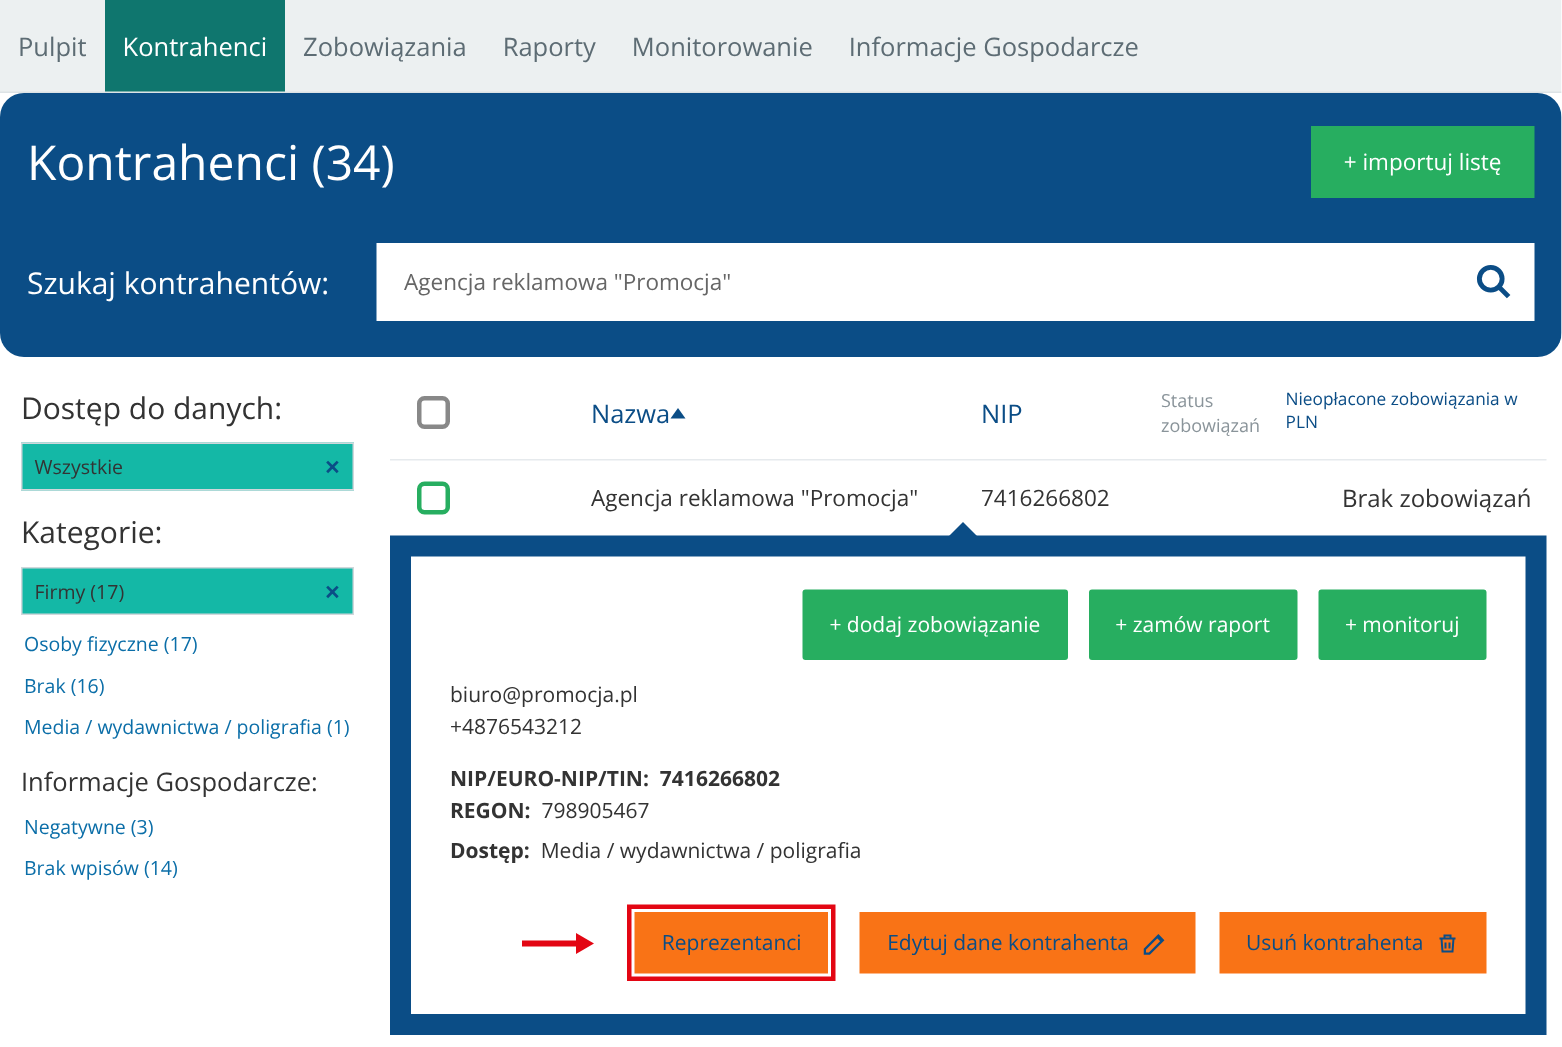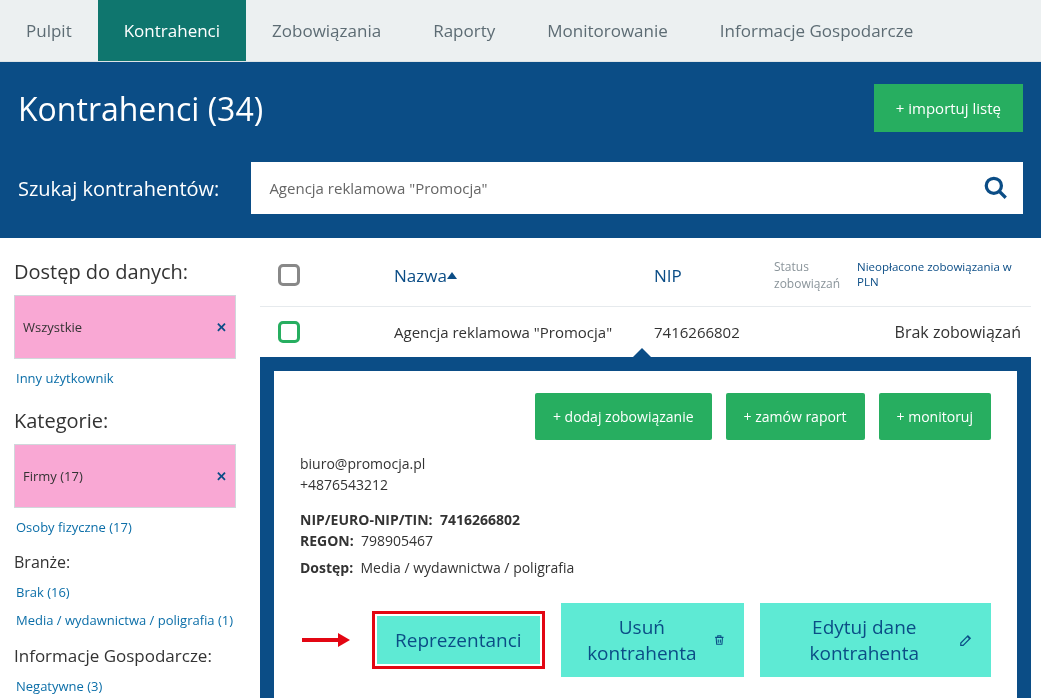--- a/index.html
+++ b/index.html
@@ -1,43 +1,43 @@
 <!DOCTYPE html>
 <html><head>
 <meta charset="utf-8">
 <style>
   * { box-sizing: border-box; margin: 0; padding: 0; font-family: "Segoe UI", "Open Sans", Arial, sans-serif; }
   body { background: #fff; color: #333; font-size: 14px; }
   .page { width: 1041px; background:#fff; }
 
   
   .tabs { display:flex; background:#ecf0f1; height:62px; border-bottom:1px solid #dde3e6;}
-  .tab { padding:0 26px; display:flex; align-items:center; color:#5d6c74; font-size:17px; cursor:pointer; }
+  .tab { padding:0 12px; display:flex; align-items:center; color:#5d6c74; font-size:17px; cursor:pointer; }
   .tab.active { background:#0f766e; color:#fff; }
 
   
-  .header { background:#0b4d86; color:#fff; padding:22px 18px 24px 18px; }
+  .header { background:#0b4d86; color:#fff; padding:22px 18px 24px 18px;border-radius:16px; }
   .header-top { display:flex; justify-content:space-between; align-items:center; }
   .title { font-size:32px; font-weight:400; }
   .header-btns { display:flex; gap:14px; }
   .btn-green { background:#27ae60; color:#fff; border:none; padding:14px 22px; font-size:15px; cursor:pointer; }
   .btn-green-sm { background:#27ae60; color:#fff; border:none; padding:14px 18px; font-size:14px; cursor:pointer; border-radius:2px;}
   .search-row { display:flex; align-items:center; margin-top:30px; gap:32px; }
   .search-label { font-size:20px; }
   .search-wrap { flex:1; position:relative; }
   .search-input { width:100%; padding:16px 50px 16px 18px; font-size:15px; border:none; color:#666; }
   .search-icon { position:absolute; right:14px; top:50%; transform:translateY(-50%); cursor:pointer; }
 
   
   .main { display:flex; }
   .sidebar { width:250px; padding:16px 14px; font-size:14px; }
   .side-h { font-size:20px; color:#333; margin:4px 0 10px 0; font-weight:400;}
   .side-h-sm { font-size:16px; color:#333; margin:10px 0 6px 0; font-weight:400;}
   .side-h-lg { font-size:17px; color:#333; margin:10px 0 6px 0; font-weight:400;}
-  .pill { display:flex; justify-content:space-between; align-items:center; background:#f9a8d4; border:1px solid #d0d7db; padding:22px 8px; font-size:13px; color:#333; margin-bottom:6px; cursor:pointer;}
+  .pill { display:flex; justify-content:space-between; align-items:center; background:#14b8a6; border:1px solid #d0d7db; padding:6px 8px; font-size:13px; color:#333; margin-bottom:6px; cursor:pointer;}
   .pill .x { color:#0b4d86; font-weight:bold; cursor:pointer;}
   .link { color:#0b6ea8; font-size:13px; padding:4px 2px; cursor:pointer; display:block; line-height:1.5;}
 
   .content { flex:1; padding:12px 10px; }
   .thead { display:flex; align-items:center; padding:8px 4px 14px 4px; color:#667; font-size:13px;}
   .chk-head { width:50px; display:flex; justify-content:center;}
   .col-name { width:260px; color:#0b4d86; font-size:17px; font-weight:400; display:flex; align-items:center; gap:0;}
   .col-nip { width:120px; color:#0b4d86; font-size:17px; font-weight:400;}
   .col-status { flex:1; color:#8a949a; font-size:12px;}
   .col-unpaid { width:170px; color:#0b4d86; font-size:11.5px; line-height:1.3;}
@@ -50,21 +50,21 @@
 
   
   .detail-wrap { background:#0b4d86; padding:14px; position:relative;}
   .caret { position:absolute; top:-9px; left:372px; width:0;height:0;border-left:10px solid transparent;border-right:10px solid transparent;border-bottom:10px solid #0b4d86;}
   .detail { background:#fff; padding:22px 26px; position:relative;}
   .detail-btns { display:flex; justify-content:flex-end; gap:14px; margin-bottom:14px;}
   .info p { font-size:14px; color:#333; margin:2px 0;}
   .info .spaced { margin-top:16px; }
   .info b { font-weight:700;}
   .detail-foot { display:flex; justify-content:flex-end; align-items:center; gap:16px; margin-top:26px;}
-  .btn-light { background:#5eead4; color:#0b4d86; border:none; padding:11px 18px; font-size:19px; cursor:pointer; display:inline-flex; align-items:center; gap:8px;}
+  .btn-light { background:#f97316; color:#0b4d86; border:none; padding:11px 18px; font-size:14px; cursor:pointer; display:inline-flex; align-items:center; gap:8px;}
   .highlight-box { border:3px solid #e30613; padding:2px;}
   .arrow-holder { flex:1; display:flex; justify-content:flex-end; padding-right:6px;}
   svg { display:block; }
   .checkbox-sq { width:22px; height:22px; border:3px solid #888; border-radius:5px; background:#fff;}
   .checkbox-sq.green { border-color:#27ae60; }
   .sort-tri { width:0;height:0;border-left:5px solid transparent;border-right:5px solid transparent;border-bottom:7px solid #0b4d86;}
 </style>
 </head>
 <body>
 
@@ -99,30 +99,28 @@
     </div>
   </div>
 
   <div class="main">
     <div class="sidebar">
       <div class="side-h">Dostęp do danych:</div>
       <div class="pill">
         <span>Wszystkie</span>
         <span class="x">✕</span>
       </div>
-      <a class="link">Inny użytkownik</a>
 
       <div class="side-h" style="margin-top:14px">Kategorie:</div>
       <div class="pill">
         <span>Firmy (17)</span>
         <span class="x">✕</span>
       </div>
       <a class="link">Osoby fizyczne (17)</a>
 
-      <div class="side-h-sm">Branże:</div>
       <a class="link">Brak (16)</a>
       <a class="link">Media / wydawnictwa / poligrafia (1)</a>
 
       <div class="side-h-lg">Informacje Gospodarcze:</div>
       <a class="link">Negatywne (3)</a>
       <a class="link">Brak wpisów (14)</a>
     </div>
 
     <div class="content">
       <div class="thead">
@@ -169,32 +167,32 @@
             <div class="arrow-holder">
               <svg width="50" height="18">
                   <line x1="2" y1="9" x2="40" y2="9" stroke="#e30613" stroke-width="4"></line>
                   <polygon points="38,2 50,9 38,16" fill="#e30613"></polygon>
                 </svg>
             </div>
             <span class="highlight-box">
               <button class="btn-light">Reprezentanci</button>
             </span>
             <button class="btn-light">
+              <span>Edytuj dane kontrahenta</span>
+              <svg width="18" height="18" viewBox="0 0 24 24" fill="none" stroke="#0b4d86" stroke-width="2">
+                  <path d="M3 17v4h4L19 9l-4-4L3 17z"></path>
+                  <path d="M14 6l4 4"></path>
+                </svg>
+            </button>
+            <button class="btn-light">
               <span>Usuń kontrahenta</span>
               <svg width="16" height="18" viewBox="0 0 24 24" fill="none" stroke="#0b4d86" stroke-width="2">
                   <path d="M4 7h16M9 7V4h6v3M6 7l1 13h10l1-13"></path>
                   <line x1="10" y1="11" x2="10" y2="17"></line>
                   <line x1="14" y1="11" x2="14" y2="17"></line>
-                </svg>
-            </button>
-            <button class="btn-light">
-              <span>Edytuj dane kontrahenta</span>
-              <svg width="18" height="18" viewBox="0 0 24 24" fill="none" stroke="#0b4d86" stroke-width="2">
-                  <path d="M3 17v4h4L19 9l-4-4L3 17z"></path>
-                  <path d="M14 6l4 4"></path>
                 </svg>
             </button>
           </div>
         </div>
       </div>
 
     </div>
   </div>
 </div>
 

